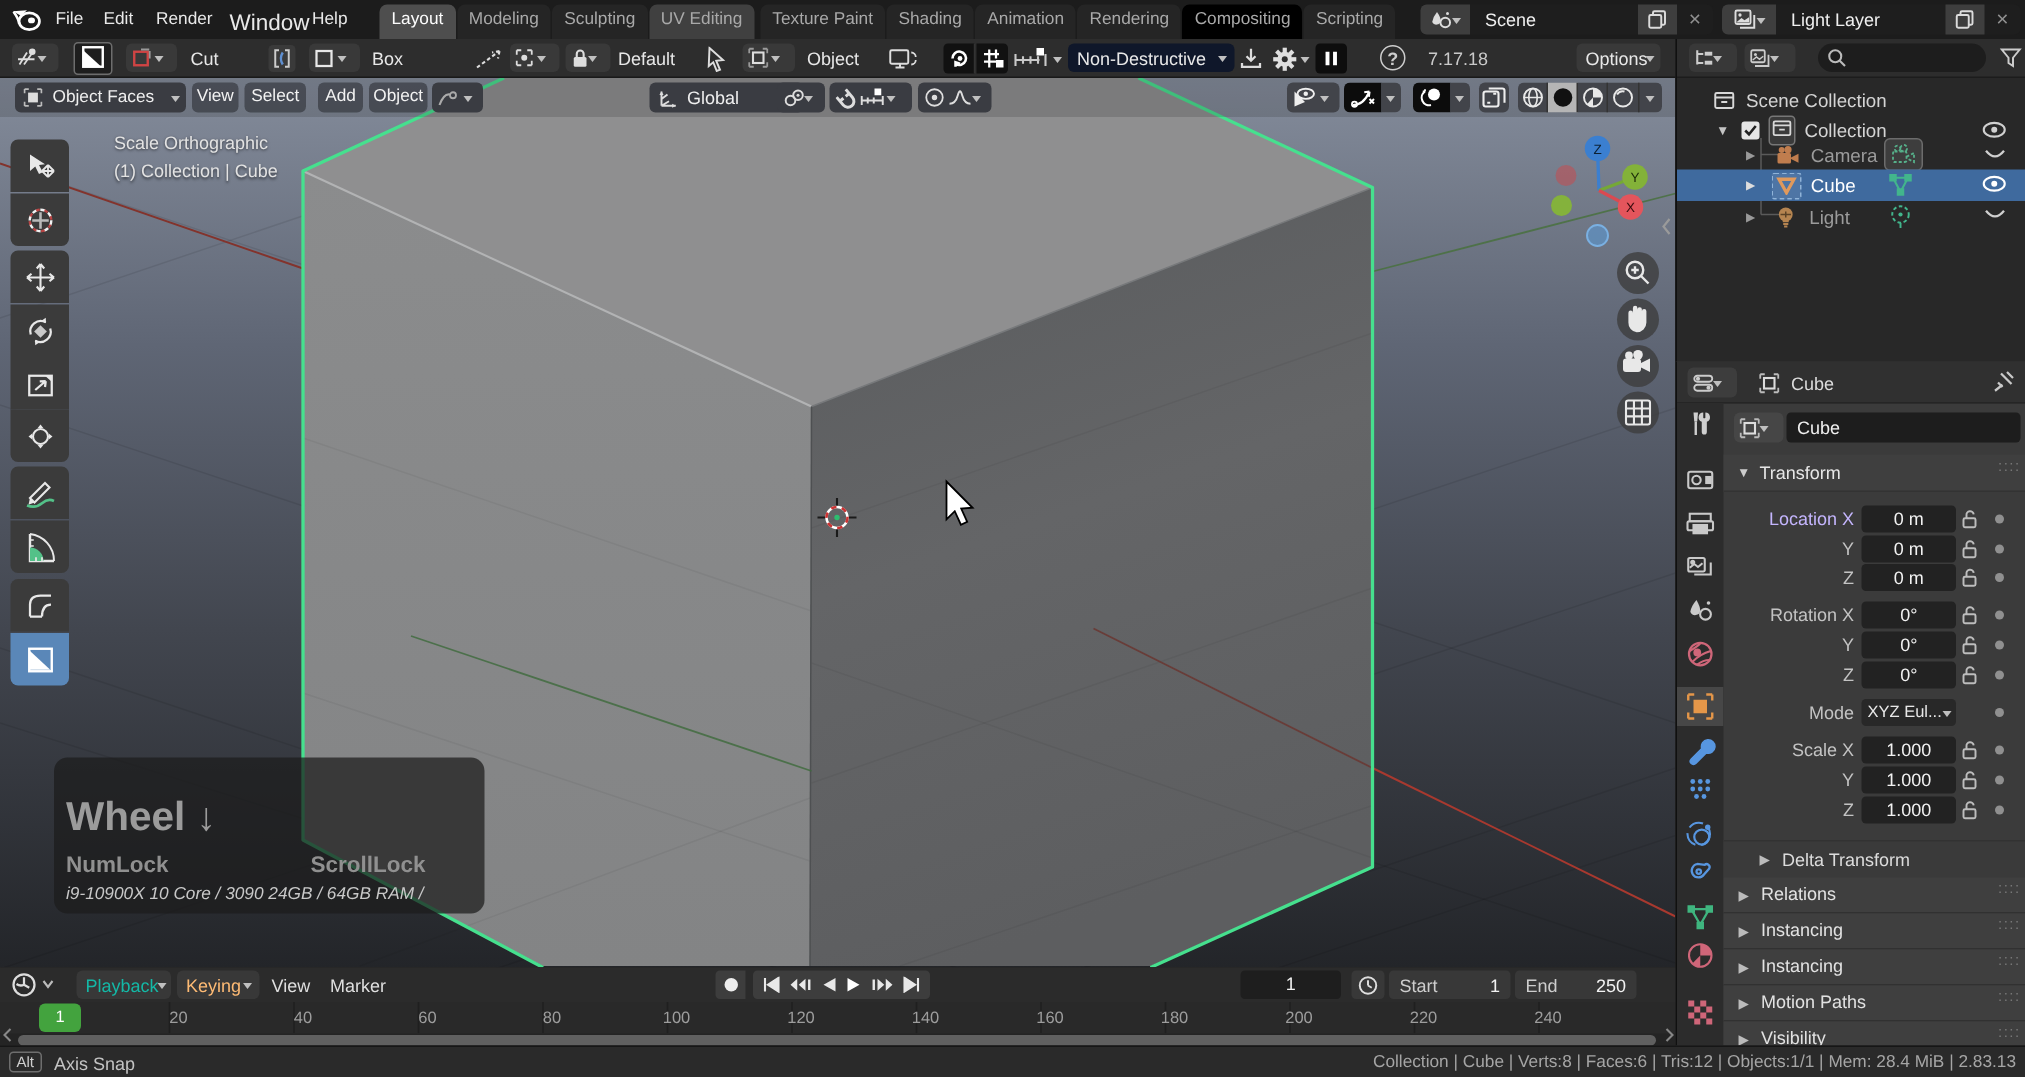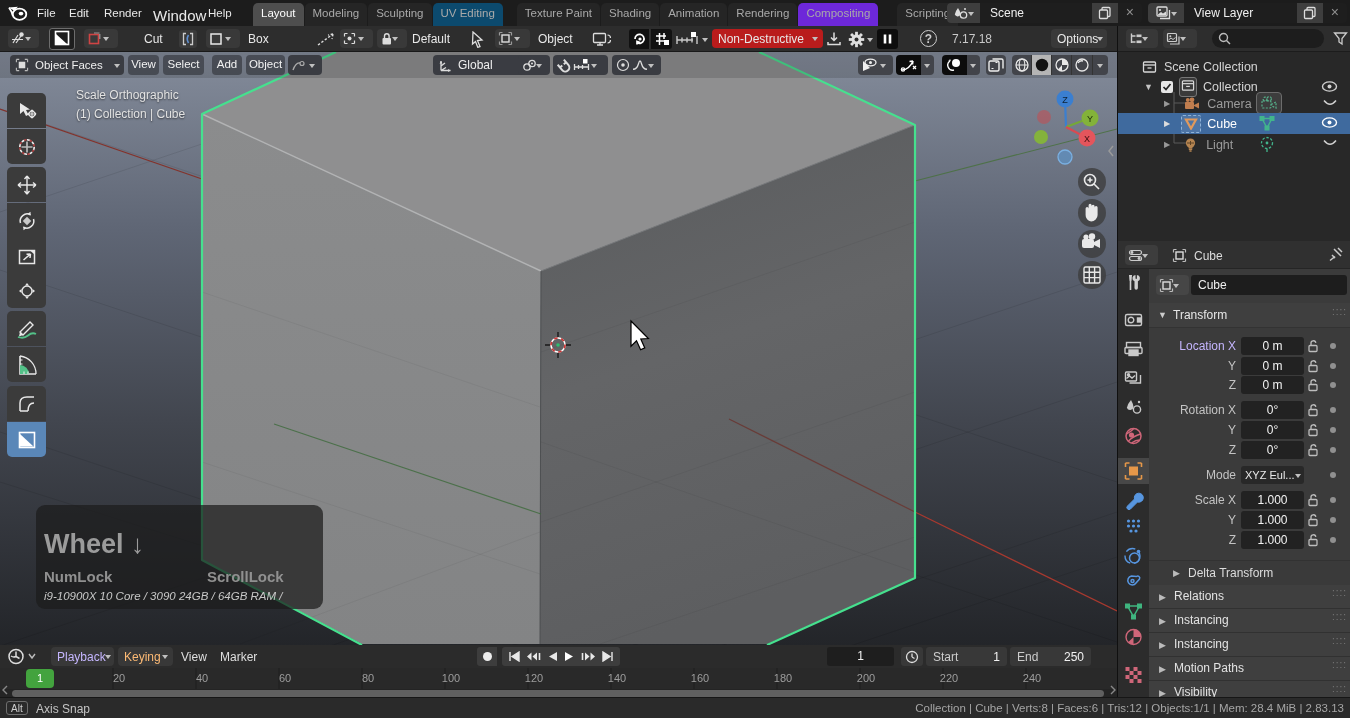--- a/index.html
+++ b/index.html
@@ -21,26 +21,26 @@
   <div class="abs" style="left:37px;top:7px;color:#e9e9e9;font-size:11.5px">File</div>
   <div class="abs" style="left:69px;top:7px;color:#e9e9e9;font-size:11.5px">Edit</div>
   <div class="abs" style="left:104px;top:7px;color:#e9e9e9;font-size:11.5px">Render</div>
   <div class="abs" style="left:153px;top:7px;color:#e9e9e9;font-size:15px">Window</div>
   <div class="abs" style="left:208px;top:7px;color:#e9e9e9;font-size:11.5px">Help</div>
 
   <div class="abs" style="left:253px;top:3px;height:23px;display:flex;font-size:11.5px;color:#a9a9a9">
     <div style="background:#4e4e4e;color:#fdfdfd;border-radius:5px 5px 0 0;padding:4px 8px 0 8px;margin-right:1px">Layout</div>
     <div style="background:#252525;border-radius:5px 5px 0 0;padding:4px 8px 0 8px;margin-right:1px">Modeling</div>
     <div style="background:#252525;border-radius:5px 5px 0 0;padding:4px 8px 0 8px;margin-right:1px">Sculpting</div>
-    <div style="background:#0c4a6e;border-radius:5px 5px 0 0;padding:4px 8px 0 8px;margin-right:14px">UV Editing</div>
+    <div style="background:#404040;border-radius:5px 5px 0 0;padding:4px 8px 0 8px;margin-right:4px">UV Editing</div>
     <div style="background:#252525;border-radius:5px 5px 0 0;padding:4px 8px 0 8px;margin-right:1px">Texture Paint</div>
     <div style="background:#252525;border-radius:5px 5px 0 0;padding:4px 8px 0 8px;margin-right:1px">Shading</div>
     <div style="background:#252525;border-radius:5px 5px 0 0;padding:4px 8px 0 8px;margin-right:1px">Animation</div>
     <div style="background:#252525;border-radius:5px 5px 0 0;padding:4px 8px 0 8px;margin-right:1px">Rendering</div>
-    <div style="background:#6d28d9;border-radius:5px 5px 0 0;padding:4px 8px 0 8px;margin-right:19px">Compositing</div>
+    <div style="background:#000000;border-radius:5px 5px 0 0;padding:4px 8px 0 8px;margin-right:1px">Compositing</div>
     <div style="background:#252525;border-radius:5px 5px 0 0;padding:4px 8px 0 8px">Scripting</div>
   </div>
 
   <div class="abs" style="left:947px;top:3px;width:195px;height:20px;background:#1e1e1e;border-radius:4px;display:flex;align-items:center">
     <div style="width:33px;height:20px;background:#3e3e3e;border-radius:4px 0 0 4px;display:flex;align-items:center;justify-content:center">
       <svg width="14" height="14" viewBox="0 0 14 14">
             <path d="M4,2 Q6.5,5.5 6.5,8 A3,3 0 0 1 0.8,8.6 Q1.5,5 4,2Z" fill="#ddd"></path>
             <circle cx="9.5" cy="9" r="3.2" fill="none" stroke="#ddd" stroke-width="1.3"></circle>
             <circle cx="11" cy="3" r="1" fill="#ddd"></circle>
           </svg>
@@ -59,21 +59,21 @@
   <div class="abs" style="left:1148px;top:3px;width:199px;height:20px;background:#1e1e1e;border-radius:4px;display:flex;align-items:center">
     <div style="width:36px;height:20px;background:#3e3e3e;border-radius:4px 0 0 4px;display:flex;align-items:center;justify-content:center">
       <svg width="15" height="14" viewBox="0 0 15 14">
             <rect x="1" y="1" width="10" height="9" rx="1" fill="none" stroke="#ddd" stroke-width="1.3"></rect>
             <path d="M4,12.5 L13.5,12.5 L13.5,4" fill="none" stroke="#ddd" stroke-width="1.3"></path>
             <circle cx="4" cy="4" r="1.1" fill="#ddd"></circle>
             <path d="M2,8.5 L5,6 L7,7.5 L10,5.5 L10,9 L2,9 Z" fill="#ddd"></path>
           </svg>
       <span class="v" style="margin-left:1px">▾</span>
     </div>
-    <span style="color:#efefef;margin-left:10px;flex:1">View Layer</span>
+    <span style="color:#efefef;margin-left:10px;flex:1">Light Layer</span>
     <div style="width:26px;height:20px;background:#3e3e3e;display:flex;align-items:center;justify-content:center">
       <svg width="14" height="14" viewBox="0 0 14 14">
             <rect x="4" y="1.5" width="8" height="9" rx="1" fill="#3e3e3e" stroke="#dcdcdc" stroke-width="1.3"></rect>
             <rect x="1.5" y="4" width="8" height="8.5" rx="1" fill="#3e3e3e" stroke="#dcdcdc" stroke-width="1.3"></rect>
           </svg>
     </div>
     <span style="color:#909090;font-size:14px;margin:0 8px 2px 8px">×</span>
   </div>
 </div>
 
@@ -91,21 +91,21 @@
           <path d="M6,15 L17,15 L6,5 Z" fill="#fff"></path>
         </svg>
   </div>
   <div class="abs pill" style="left:84px;top:3px;width:34px;height:19px;padding:0 3px;background:#393939">
     <svg width="14" height="14" viewBox="0 0 14 14">
           <rect x="2.5" y="2.5" width="9" height="9" fill="none" stroke="#cf4444" stroke-width="1.6"></rect>
           <path d="M7,1 L12.5,1 M12.8,2 L12.8,7" stroke="#9a9a9a" stroke-width="1.2"></path>
         </svg>
     <span class="v" style="margin-left:3px">▾</span>
   </div>
-  <div class="abs" style="left:144px;top:6px;color:#e8e8e8">Cut</div>
+  <div class="abs" style="left:127px;top:6px;color:#e8e8e8">Cut</div>
   <div class="abs" style="left:179px;top:4px;width:18px;height:18px;background:#3a3a3a;border-radius:3px">
     <svg width="18" height="18" viewBox="0 0 18 18">
           <path d="M7,3.5 L4.5,3.5 L4.5,14.5 L7,14.5 M11,3.5 L13.5,3.5 L13.5,14.5 L11,14.5" stroke="#ccc" stroke-width="1.3" fill="none"></path>
           <path d="M9.5,5 Q7,9 9.5,13" stroke="#5f8fd0" stroke-width="1.6" fill="none"></path>
         </svg>
   </div>
   <div class="abs pill" style="left:206px;top:3px;width:34px;height:19px;padding:0 3px;background:#393939">
     <svg width="14" height="14" viewBox="0 0 14 14">
           <rect x="2" y="2" width="10" height="10" fill="none" stroke="#e8e8e8" stroke-width="1.5"></rect>
         </svg>
@@ -158,21 +158,21 @@
           <rect x="13" y="11" width="5" height="5" fill="#fff"></rect>
         </svg>
   </div>
   <div class="abs" style="left:675px;top:3px;display:flex;align-items:center;height:20px">
     <svg width="24" height="16" viewBox="0 0 24 16">
           <path d="M2,13 V5 M2,9 h16 M7,6.5 v5 M12,6.5 v5 M17,6.5 v5 M22,13 V5" stroke="#c9c9c9" stroke-width="1.4"></path>
           <rect x="16" y="1" width="5" height="5" fill="#fff"></rect>
         </svg>
     <span class="v" style="margin-left:4px">▾</span>
   </div>
-  <div class="abs pill" style="left:712px;top:3px;width:111px;height:19px;padding:0 6px;background:#b91c1c">
+  <div class="abs pill" style="left:712px;top:3px;width:111px;height:19px;padding:0 6px;background:#0f172a">
     <span style="color:#e8e8e8;flex:1">Non-Destructive</span>
         <span class="v">▾</span>
   </div>
   <svg class="abs" style="left:826px;top:5px" width="16" height="16" viewBox="0 0 16 16">
         <path d="M8,1.5 V9 M5,6.5 L8,9.5 L11,6.5 M2,11 v2.5 h12 V11" fill="none" stroke="#ddd" stroke-width="1.5"></path>
       </svg>
   <div class="abs" style="left:848px;top:3px;display:flex;align-items:center;height:20px">
     <svg width="17" height="17" viewBox="0 0 17 17">
           <g fill="#dfdfdf">
             <circle cx="8.5" cy="8.5" r="5"></circle>
@@ -538,21 +538,21 @@
 
 <div class="abs" id="timeline" style="left:0;top:645px;width:1117px;height:52px;background:#2b2b2b;">
 
   <div class="abs" style="left:0;top:0;width:1117px;height:23px;background:#2b2b2b">
     <svg class="abs" style="left:7px;top:3px" width="30" height="17" viewBox="0 0 30 17">
           <circle cx="9" cy="8.5" r="7" fill="none" stroke="#ddd" stroke-width="1.5"></circle>
           <path d="M9,8.5 L9,3.5 M9,8.5 L12.5,10.5 M9,8.5 a5,5 0 0 1 -5,-0.5" stroke="#ddd" stroke-width="1.5" fill="none"></path>
           <path d="M22,6 l3,4 l3,-4" fill="none" stroke="#bbb" stroke-width="1.4"></path>
         </svg>
     <div class="abs pill" style="left:51px;top:2px;width:63px;height:19px;padding:0 6px;background:#383838">
-          <span style="color:#c4b5fd;flex:1">Playback</span>
+          <span style="color:#14b8a6;flex:1">Playback</span>
           <span class="v">▾</span>
         </div>
     <div class="abs pill" style="left:118px;top:2px;width:55px;height:19px;padding:0 6px;background:#383838">
           <span style="color:#fdba74;flex:1">Keying</span>
           <span class="v">▾</span>
         </div>
     <div class="abs" style="left:181px;top:5px;color:#dfdfdf">View</div>
     <div class="abs" style="left:220px;top:5px;color:#dfdfdf">Marker</div>
     <div class="abs" style="left:477px;top:2px;width:20px;height:19px;background:#3d3d3d;border-radius:3px 0 0 3px;display:flex;align-items:center;justify-content:center">
           <div style="width:9px;height:9px;border-radius:50%;background:#ededed"></div>

